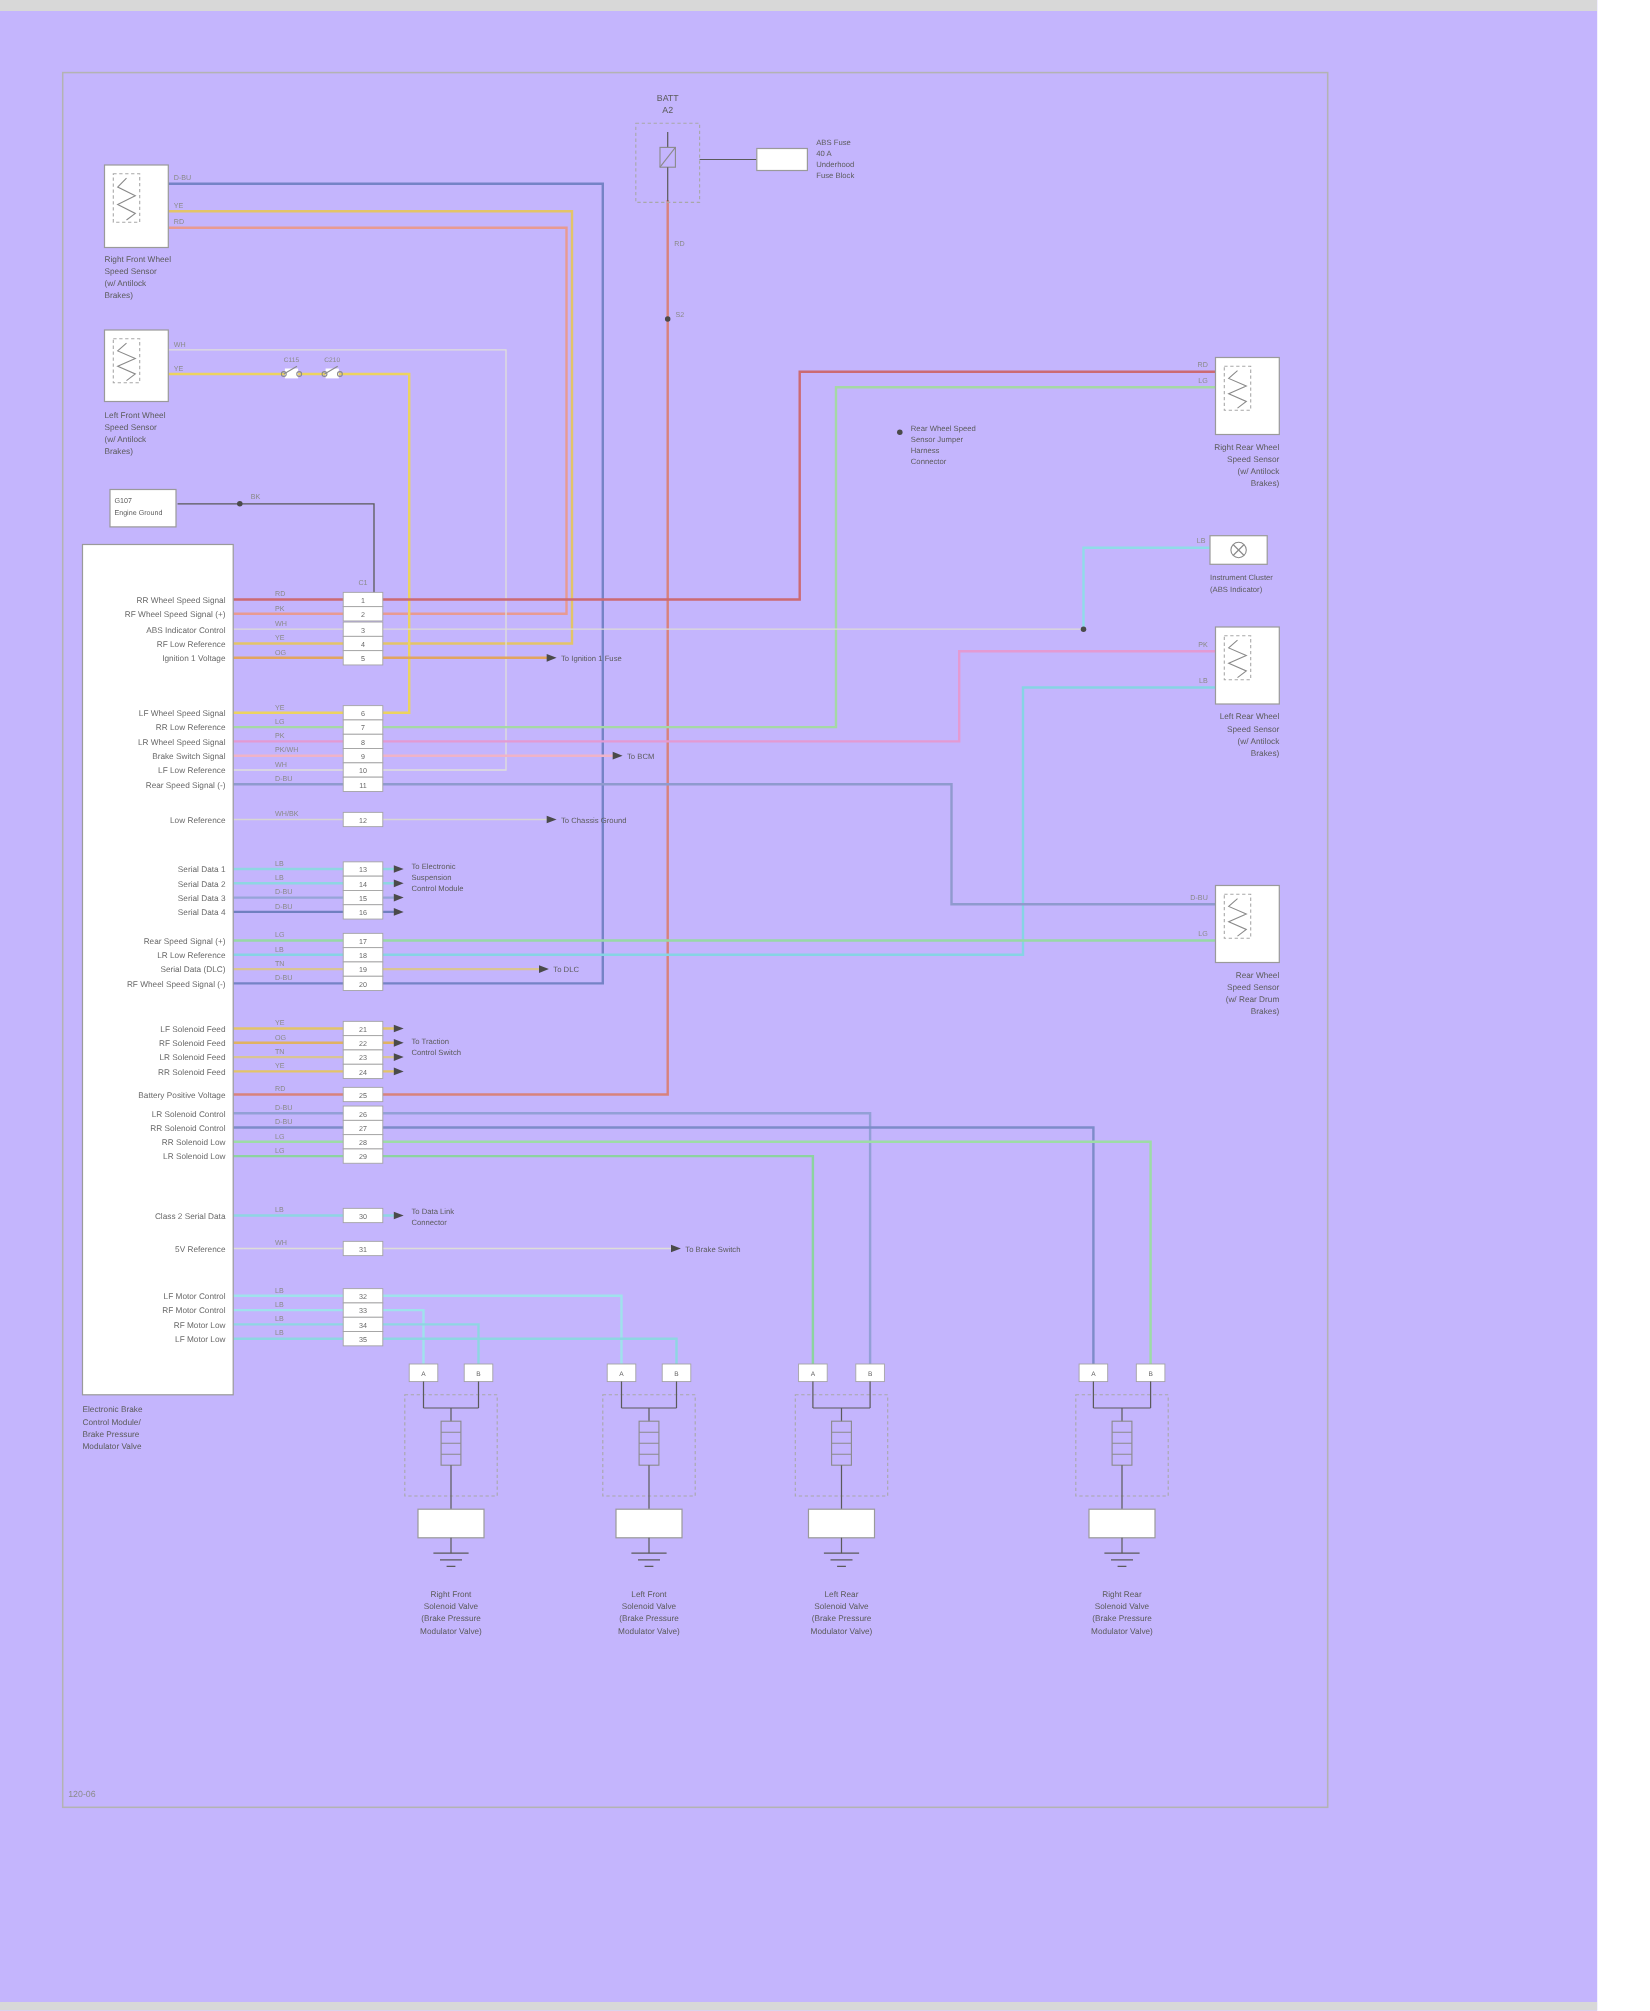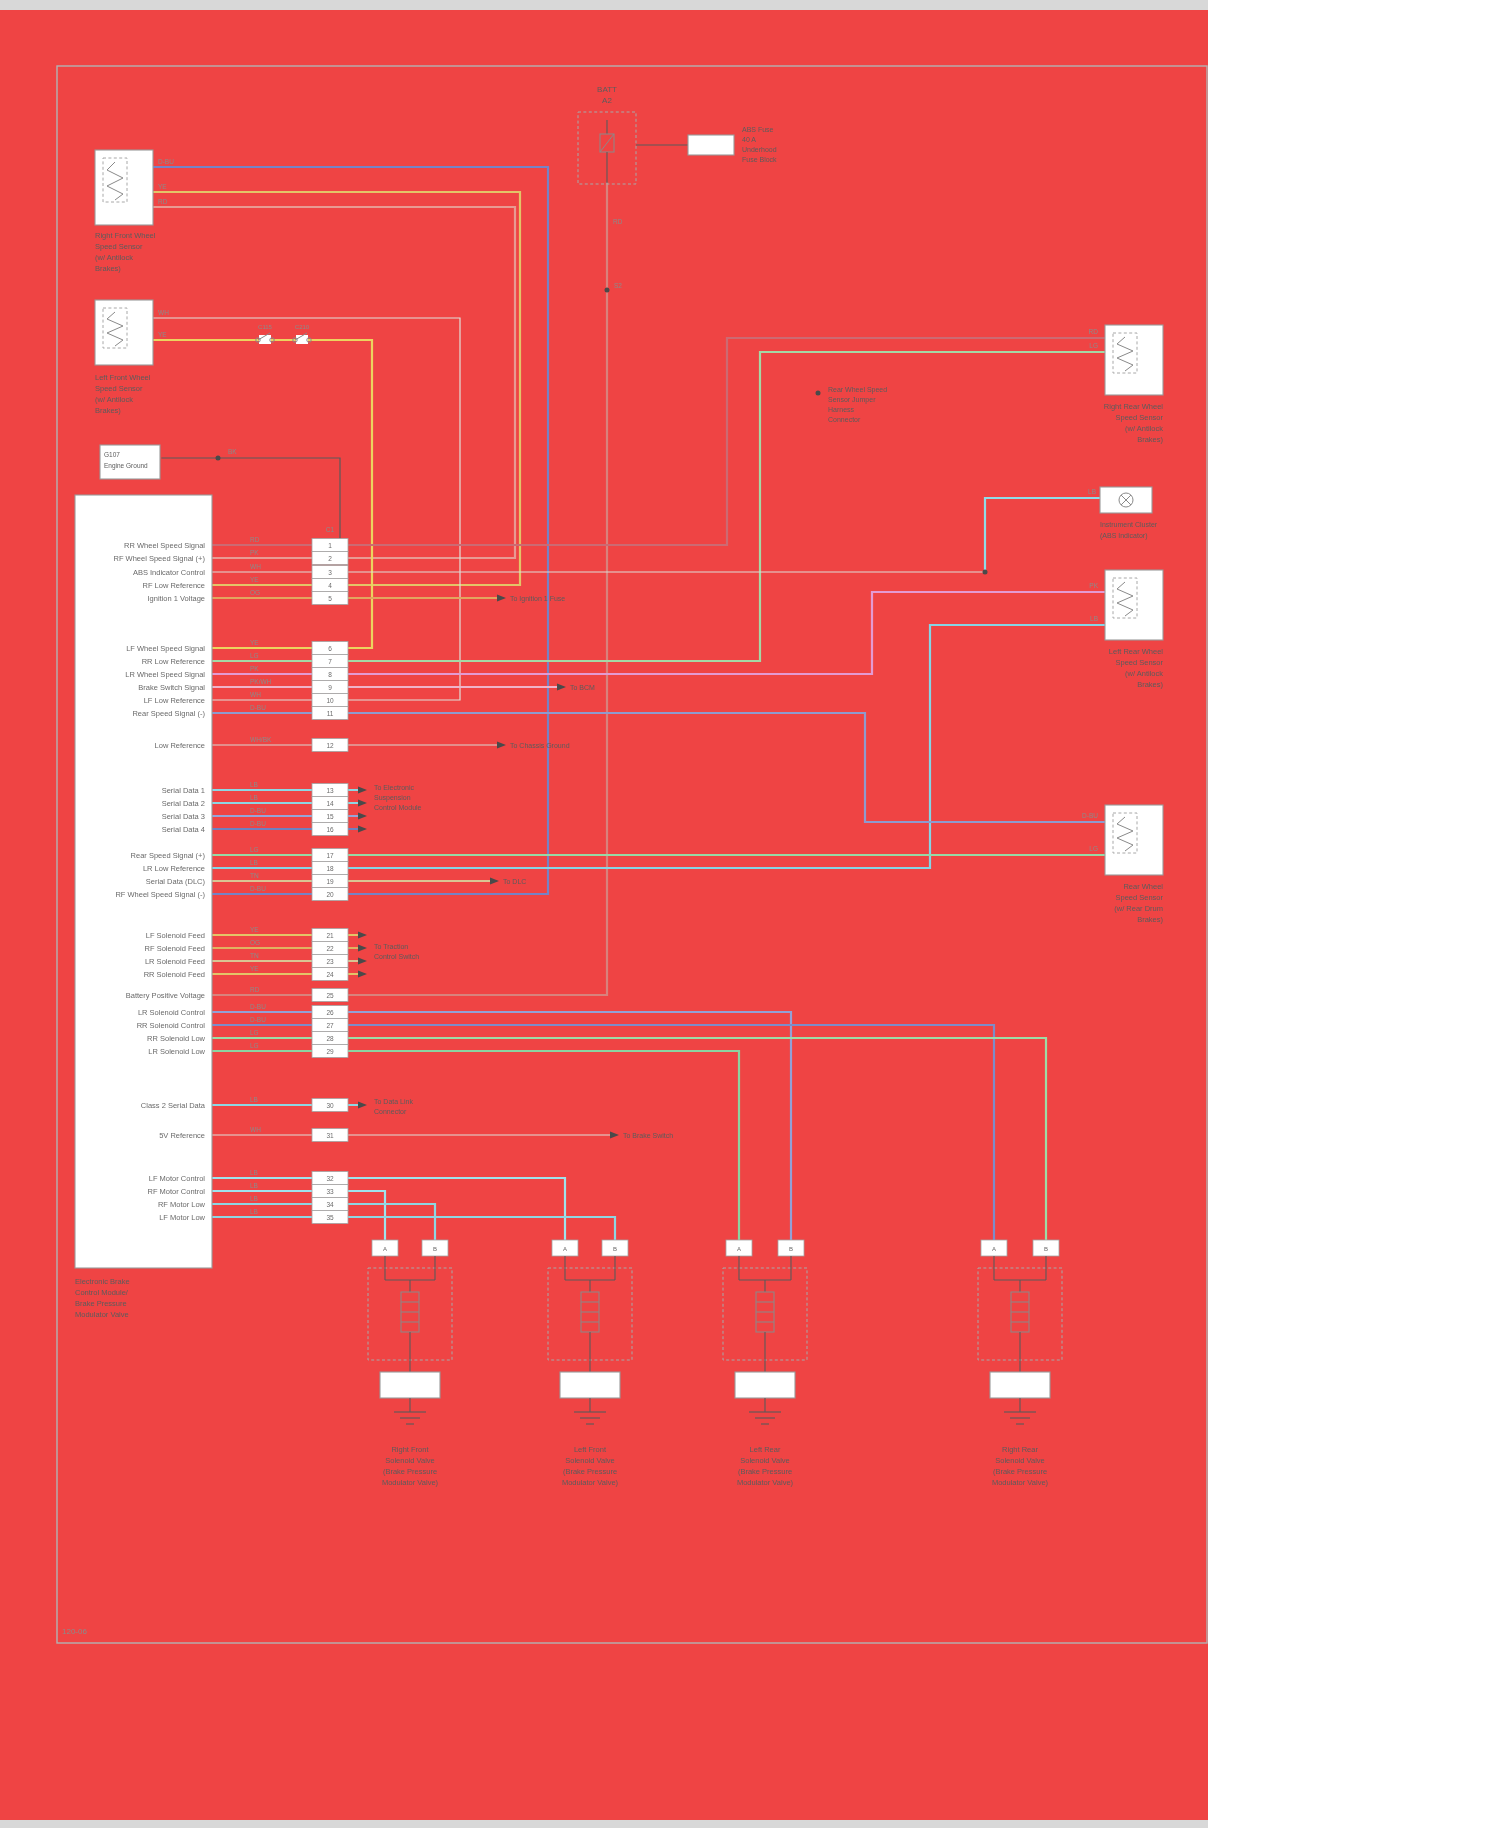--- a/index.html
+++ b/index.html
@@ -1,16 +1,16 @@
 <!DOCTYPE html>
 <html><head>
 <meta charset="utf-8">
 <style>
   html,body{margin:0;padding:0;background:#fff;}
-  .stage{position:relative;width:1208px;height:1828px;background:#ef4444;overflow:hidden;}
+  .stage{position:relative;width:1452px;height:1828px;background:#c4b5fd;overflow:hidden;}
   .edge{position:absolute;left:0;width:100%;background:#d8d8d8;}
   svg.diagram{position:absolute;left:0;top:0;filter:blur(0.45px);}
   text{font-family:"Liberation Sans", sans-serif; fill:#6a6a6a;}
   .t6{font-size:6px}.t65{font-size:6.5px}.t7{font-size:7px}.t75{font-size:7.5px}.t8{font-size:8px}
   .cap{fill:#5c5c5c}
   .code{fill:#8b8b8b}
   .cell{fill:#ffffff;stroke:#a3a3a3;stroke-width:.8}
   .box{fill:#ffffff;stroke:#9a9a9a;stroke-width:1.1}
   .dash{fill:none;stroke:#a8a8a8;stroke-width:1;stroke-dasharray:3 2.4}
   .wire{fill:none;stroke-width:2.2;stroke-linecap:square}

